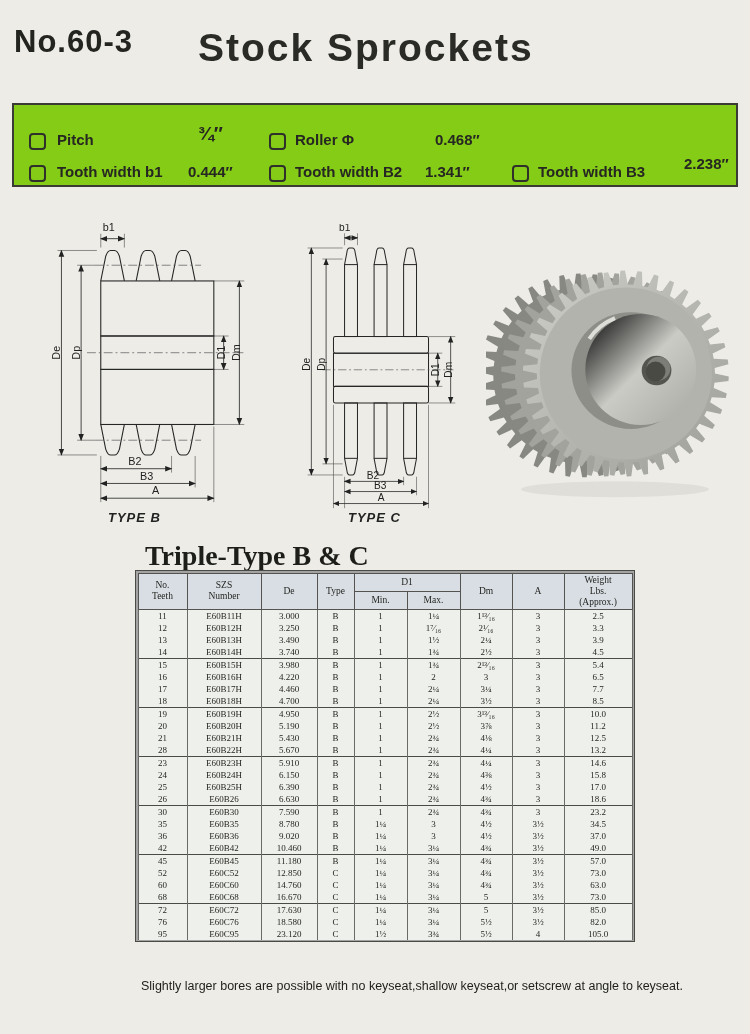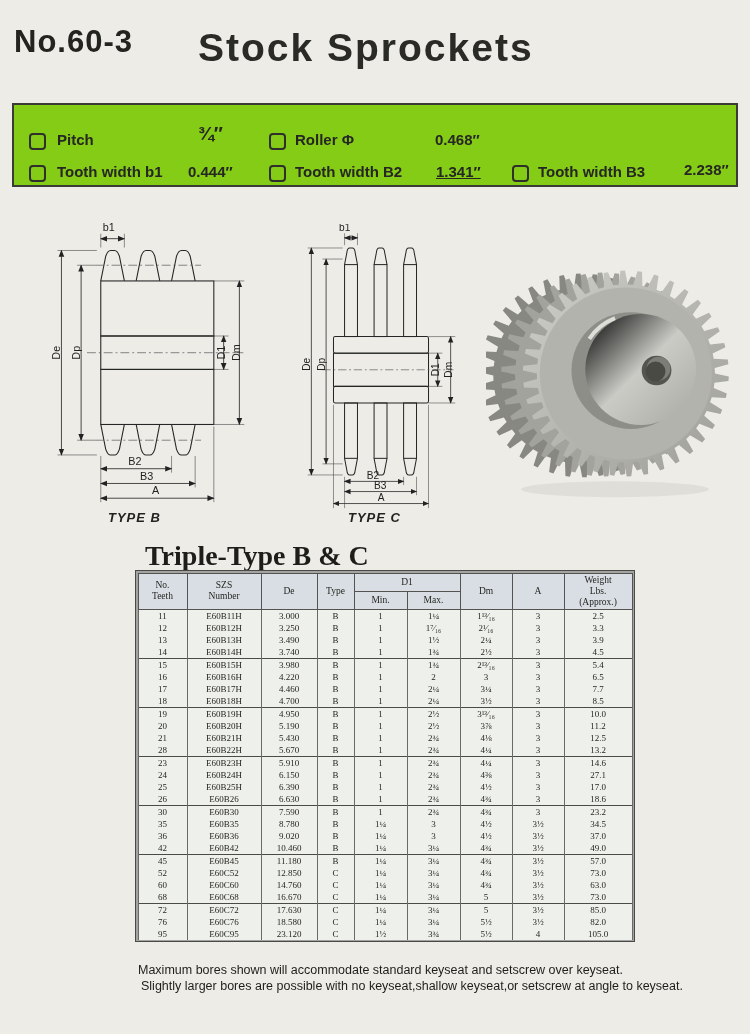--- a/index.html
+++ b/index.html
@@ -52,25 +52,25 @@
     <span class="abs cb" style="left:255px;top:28px;"></span>
     <span class="abs slabel" style="left:281px;top:26px;">Roller Φ</span>
     <span class="abs sval" style="left:421px;top:26px;">0.468″</span>
 
     <span class="abs cb" style="left:15px;top:60px;"></span>
     <span class="abs slabel" style="left:43px;top:58px;">Tooth width b1</span>
     <span class="abs sval" style="left:174px;top:58px;">0.444″</span>
 
     <span class="abs cb" style="left:255px;top:60px;"></span>
     <span class="abs slabel" style="left:281px;top:58px;">Tooth width B2</span>
-    <span class="abs sval" style="left:422px;top:58px;text-decoration:underline;">1.341″</span>
+    <span class="abs sval" style="left:411px;top:58px;">1.341″</span>
 
     <span class="abs cb" style="left:498px;top:60px;"></span>
     <span class="abs slabel" style="left:524px;top:58px;">Tooth width B3</span>
-    <span class="abs sval" style="left:670px;top:56px;">2.238″</span>
+    <span class="abs sval" style="left:670px;top:50px;">2.238″</span>
   </div>
 
   <svg class="abs" style="left:38px;top:220px;" width="215" height="290" viewBox="0 0 215 295">
     <defs>
       <pattern id="hatchB" width="7" height="7" patternUnits="userSpaceOnUse">
         <path d="M0,7 L7,0" stroke="#3c3c38" stroke-width="0.8"></path>
       </pattern>
       <marker id="arrB" viewBox="0 0 10 10" refX="9" refY="5" markerWidth="8" markerHeight="8" orient="auto-start-reverse">
         <path d="M0,1 L10,5 L0,9 z" fill="#222"></path>
       </marker>
@@ -410,21 +410,21 @@
           </tr>
           <tr>
             <td>24</td>
             <td>E60B24H</td>
             <td>6.150</td>
             <td>B</td>
             <td>1</td>
             <td>2¾</td>
             <td>4⅜</td>
             <td>3</td>
-            <td>27.1</td>
+            <td>15.8</td>
           </tr>
           <tr>
             <td>25</td>
             <td>E60B25H</td>
             <td>6.390</td>
             <td>B</td>
             <td>1</td>
             <td>2¾</td>
             <td>4½</td>
             <td>3</td>
@@ -559,16 +559,15 @@
             <td>1½</td>
             <td>3¾</td>
             <td>5½</td>
             <td>4</td>
             <td>105.0</td>
           </tr>
         </tbody>
     </table>
   </div>
 
-  <div class="abs notes" style="left:138px;top:962px;width:600px;">Maximum bores shown will accommodate standard keyseat and setscrew over keyseat.</div>
   <div class="abs notes" style="left:141px;top:978px;width:605px;">Slightly larger bores are possible with no keyseat,shallow keyseat,or setscrew at angle to keyseat.</div>
 
 </div>
 
 </body></html>

